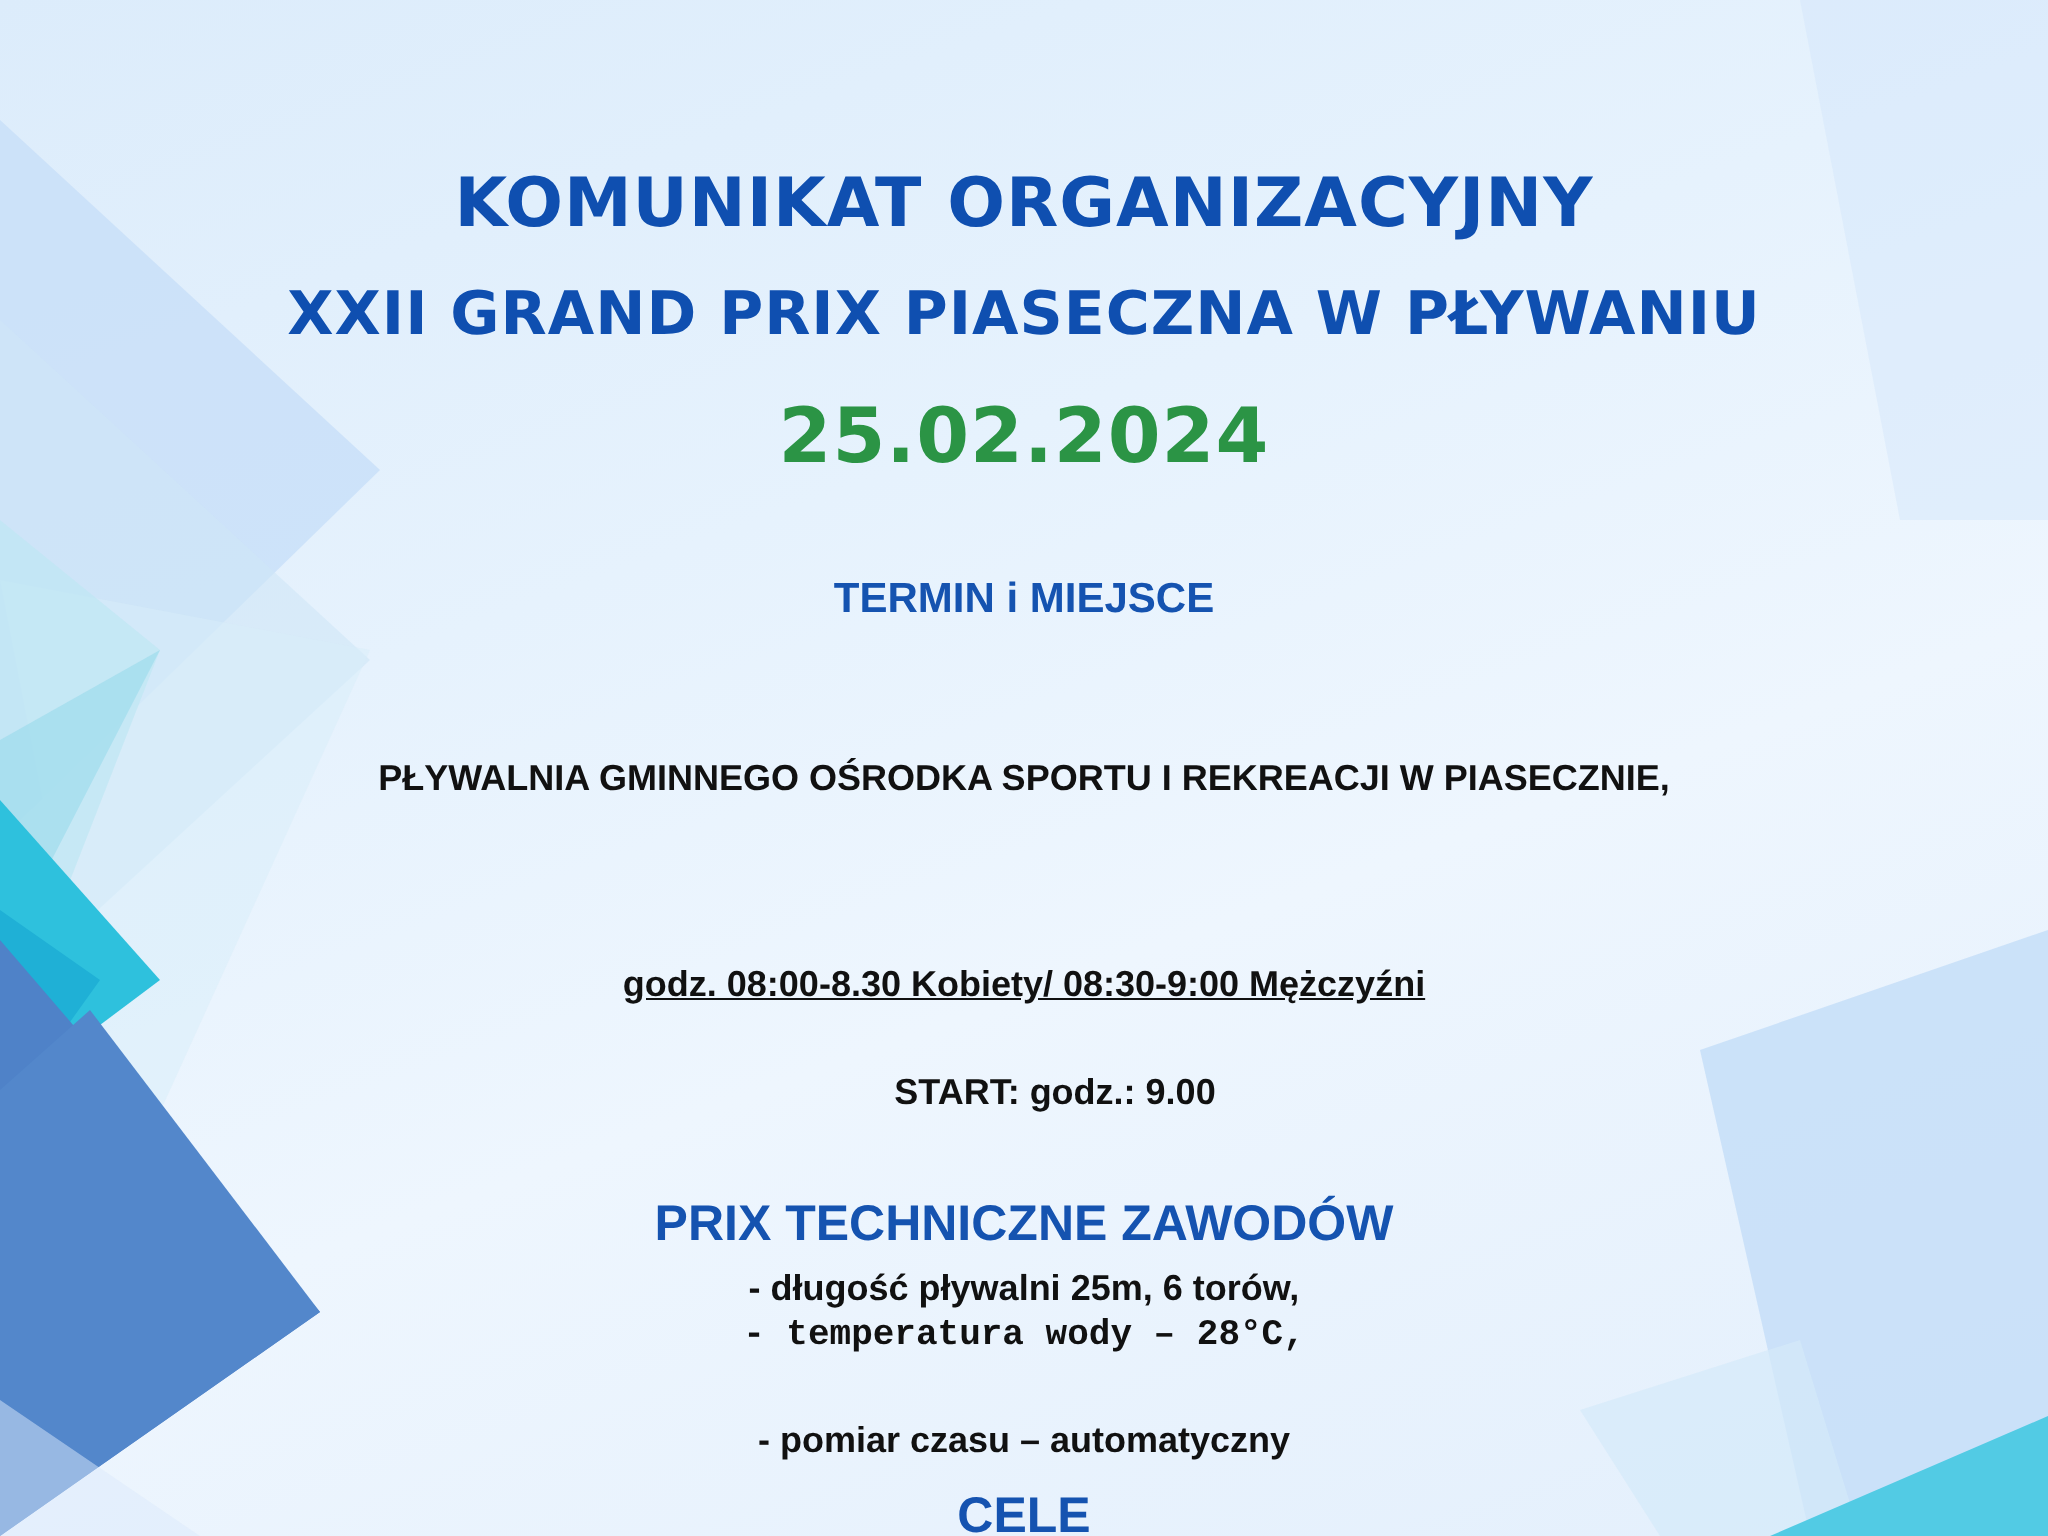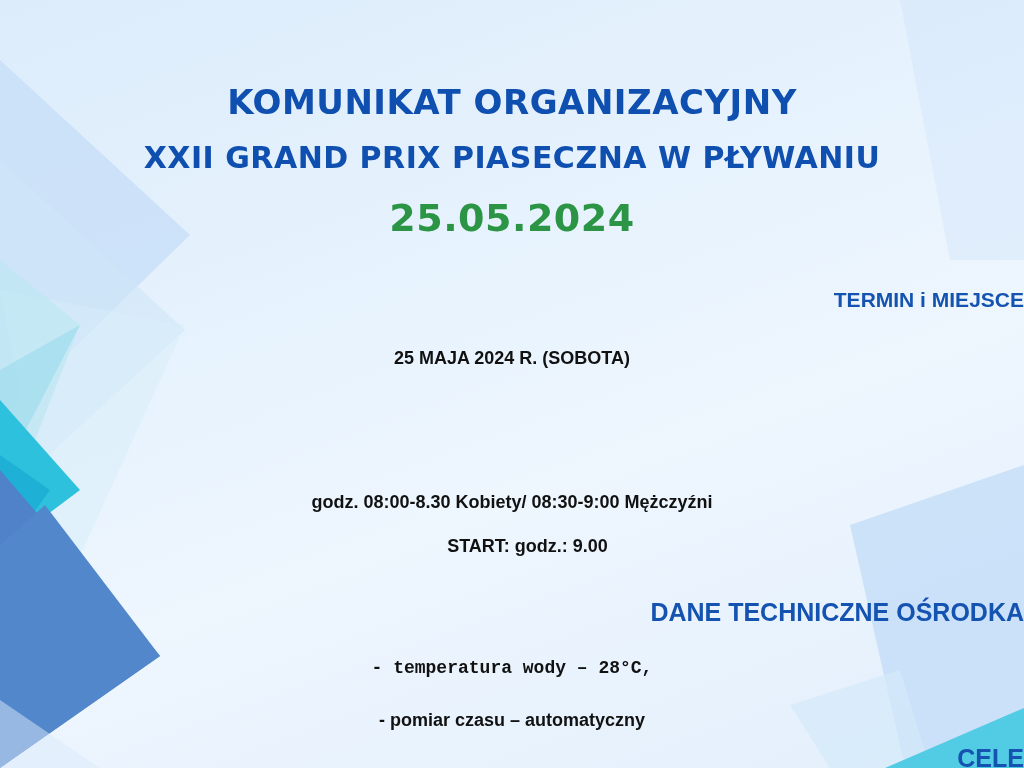--- a/index.html
+++ b/index.html
@@ -16,21 +16,20 @@
     .title {
       position: absolute; left: 0; right: 0; color: #0f4fb0; font-weight: bold;
       font-family: "DejaVu Sans", sans-serif; letter-spacing: 0.5px;
     }
     .t1 { top: 82px; font-size: 34px; }
     .t2 { top: 140px; font-size: 30px; }
     .t3 { top: 196px; font-size: 38px; color: #2b9445; }
     .sec-h {
       position: absolute; left: 0; right: 0; color: #1553b0; font-weight: bold;
       font-family: "Liberation Sans", sans-serif;
-      text-align: right;
     }
     .body-line {
       position: absolute; left: 0; right: 0; color: #111; font-weight: bold;
       font-family: "Liberation Sans", sans-serif; font-size: 18px;
     }
   </style>
 </head>
 <body>
 
 <div class="bg">
@@ -53,26 +52,27 @@
     <polygon points="790,705 900,670 930,768 830,768" fill="#d4e9fa" opacity="0.7"></polygon>
     <polygon points="885,768 1024,708 1024,768" fill="#52cbe4"></polygon>
 
     <polygon points="900,0 1024,0 1024,260 950,260" fill="#cfe4fb" opacity="0.4"></polygon>
   </svg>
 </div>
 
 <div class="content">
   <div class="title t1">KOMUNIKAT ORGANIZACYJNY</div>
   <div class="title t2">XXII GRAND PRIX PIASECZNA W PŁYWANIU</div>
-  <div class="title t3">25.05.2024</div>
+  <div class="title t3">25.02.2024</div>
 
   <div class="sec-h" style="top:288px;font-size:21px;">TERMIN i MIEJSCE</div>
-  <div class="body-line" style="top:348px;">25 MAJA  2024 R.  (SOBOTA)</div>
+  <div class="body-line" style="top:379px;">PŁYWALNIA GMINNEGO OŚRODKA SPORTU I REKREACJI W PIASECZNIE,</div>
 
-  <div class="body-line" style="top:492px;">godz. 08:00-8.30 Kobiety/ 08:30-9:00 Mężczyźni</div>
+  <div class="body-line" style="top:482px;text-decoration:underline;">godz. 08:00-8.30 Kobiety/ 08:30-9:00 Mężczyźni</div>
   <div class="body-line" style="top:536px;padding-left:31px;">START:  godz.: 9.00</div>
 
-  <div class="sec-h" style="top:598px;font-size:25px;">DANE TECHNICZNE OŚRODKA</div>
+  <div class="sec-h" style="top:598px;font-size:25px;">PRIX TECHNICZNE ZAWODÓW</div>
+  <div class="body-line" style="top:634px;">- długość pływalni 25m, 6 torów,</div>
   <div class="body-line" style="top:658px;font-family:Liberation Mono, monospace;">- temperatura wody – 28°C,</div>
   <div class="body-line" style="top:690px;margin-top:20px;">- pomiar czasu – automatyczny</div>
 
   <div class="sec-h" style="top:744px;font-size:25px;">CELE</div>
 </div>
 
 </body></html>

